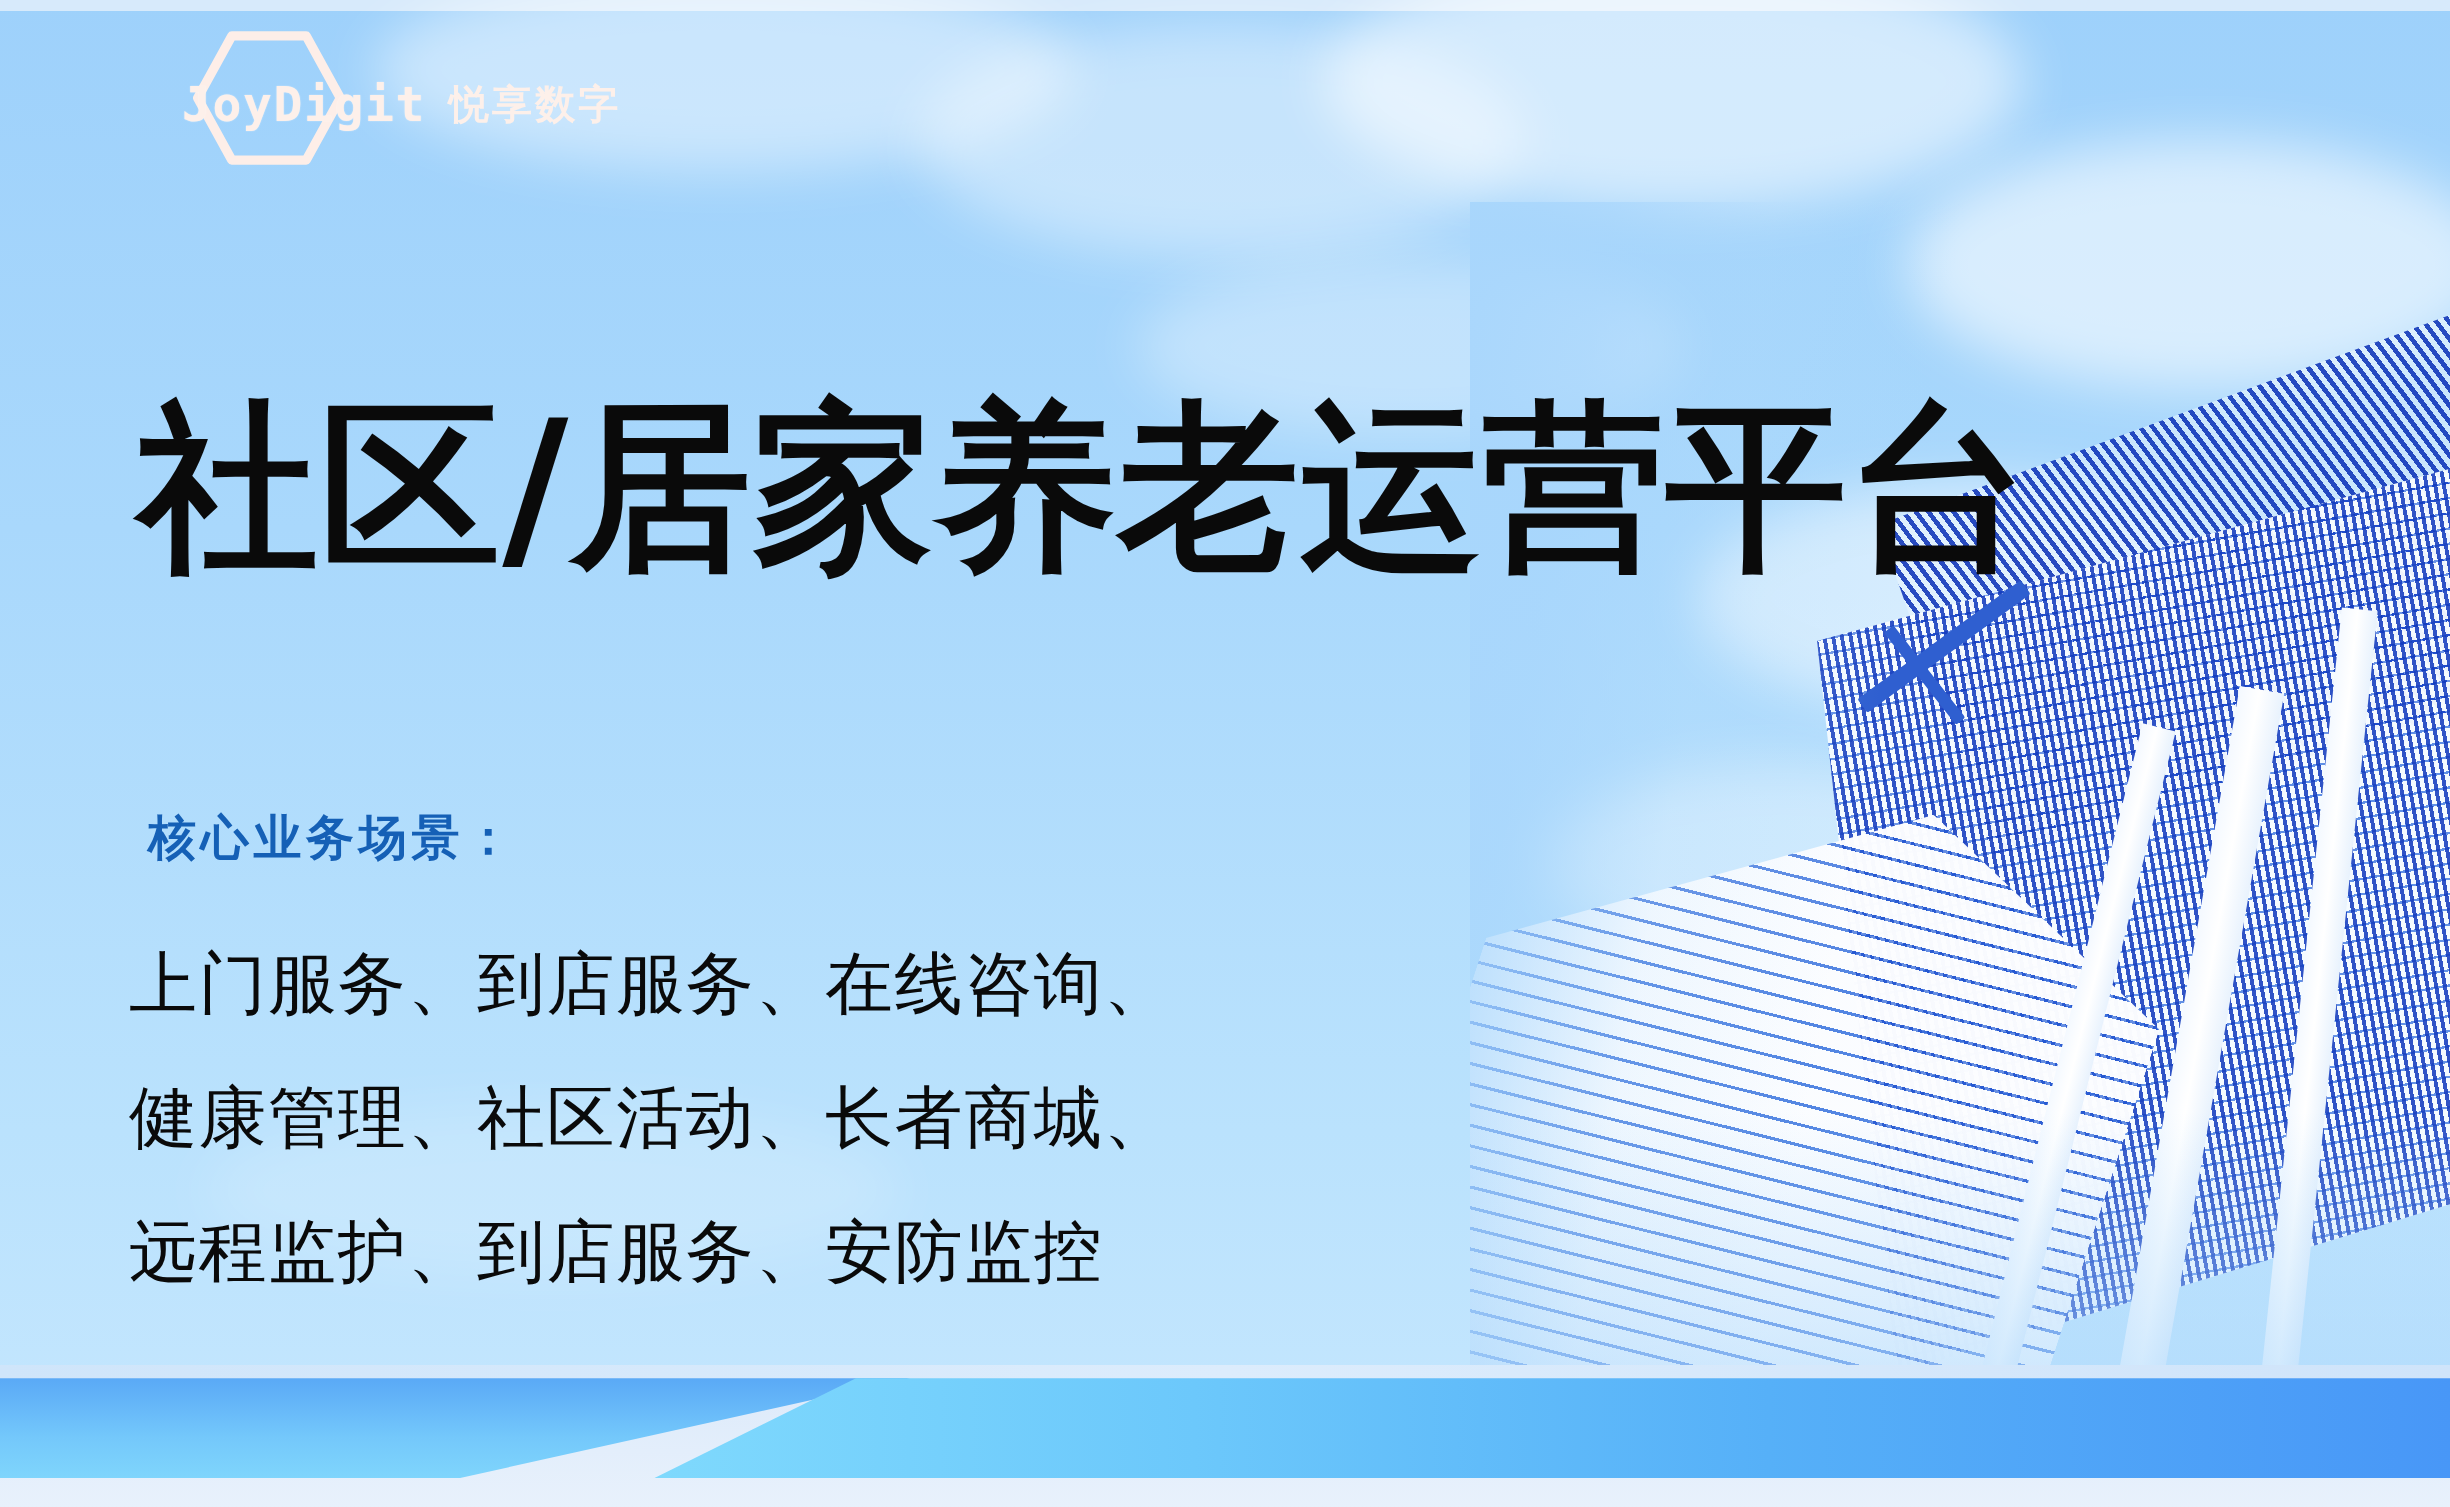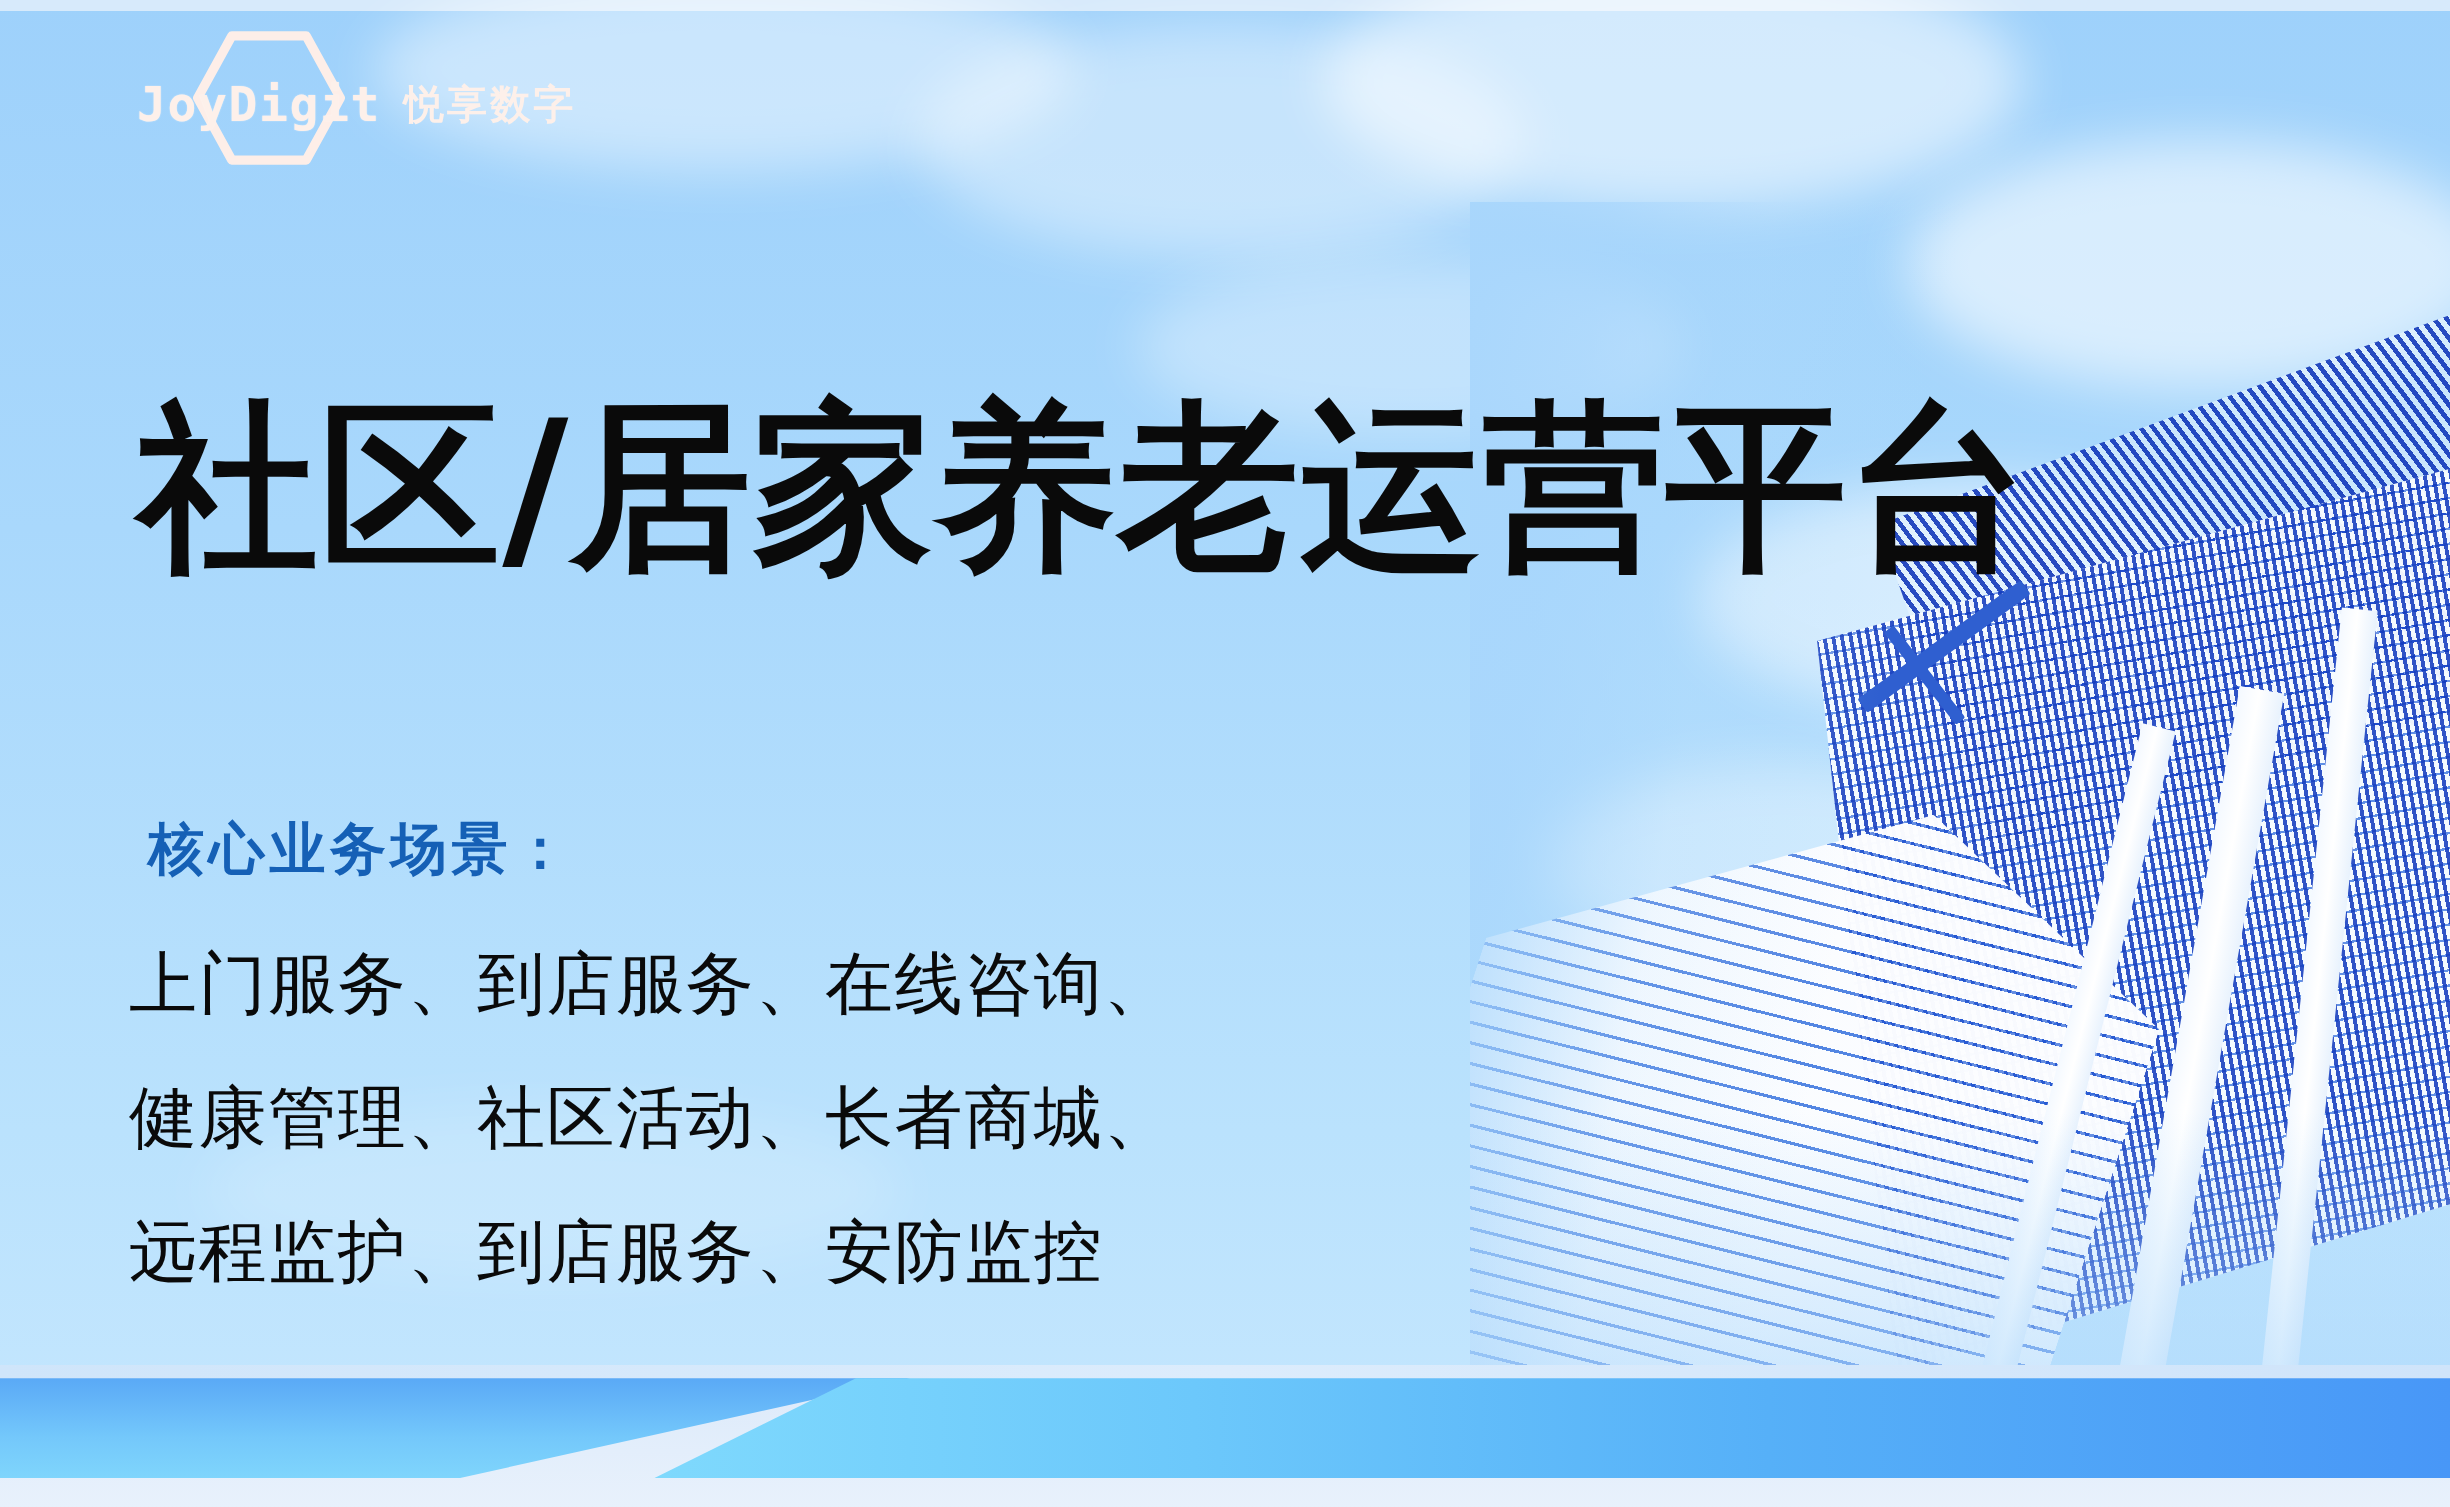--- a/index.html
+++ b/index.html
@@ -28,21 +28,21 @@
   .c5{left:1696px;top:482px;width:560px;height:233px;background:rgba(255,255,255,.50);}
   .c6{left:1541px;top:762px;width:482px;height:202px;background:rgba(255,255,255,.38);}
   .c7{left:202px;top:1105px;width:700px;height:171px;background:rgba(255,255,255,.16);}
   .c8{left:1906px;top:140px;width:591px;height:249px;background:rgba(255,255,255,.58);}
 
   
   .logo-wrap{position:absolute;left:137px;top:76px;display:flex;align-items:center;}
   .hexmark{position:absolute;left:56px;top:-45px;width:152px;height:134px;}
   .logo-text{
     position:relative;z-index:2;display:flex;align-items:center;
-    color:#fdf0ea;white-space:nowrap;
+    color:#fdf0ea;white-space:nowrap;margin-left:45px;
   }
   .logo-en{
     font-size:48px;font-weight:700;letter-spacing:1.6px;
     font-family:"DejaVu Sans Mono","Liberation Mono",monospace;
     text-shadow:0 0 1.6px rgba(255,255,255,.6);
   }
   .logo-cn{
     font-size:40px;font-weight:700;margin-left:23px;letter-spacing:3.1px;
     font-family:"DejaVu Sans","Liberation Sans",sans-serif;
   }
@@ -138,21 +138,21 @@
   
   .headline{
     position:absolute;left:137px;top:271px;
     font-size:181px;font-weight:700;color:#0a0a0a;
     letter-spacing:1.6px;line-height:1.06;white-space:nowrap;
     font-family:"DejaVu Sans","Liberation Sans",sans-serif;
     text-align:right;
   }
   .section-title{
     position:absolute;left:148px;top:766px;
-    font-size:56px;font-weight:700;color:#1560b6;
+    font-size:48px;font-weight:700;color:#1560b6;
     letter-spacing:4.7px;white-space:nowrap;
     font-family:Liberation Serif, serif;
   }
   .scenarios{
     position:absolute;left:129px;top:917px;
     font-size:68px;font-weight:400;color:#0a0a0a;
     line-height:134px;letter-spacing:1.6px;
     font-family:"DejaVu Sans","Liberation Sans",sans-serif;
   }
   .scenarios div{white-space:nowrap;}

